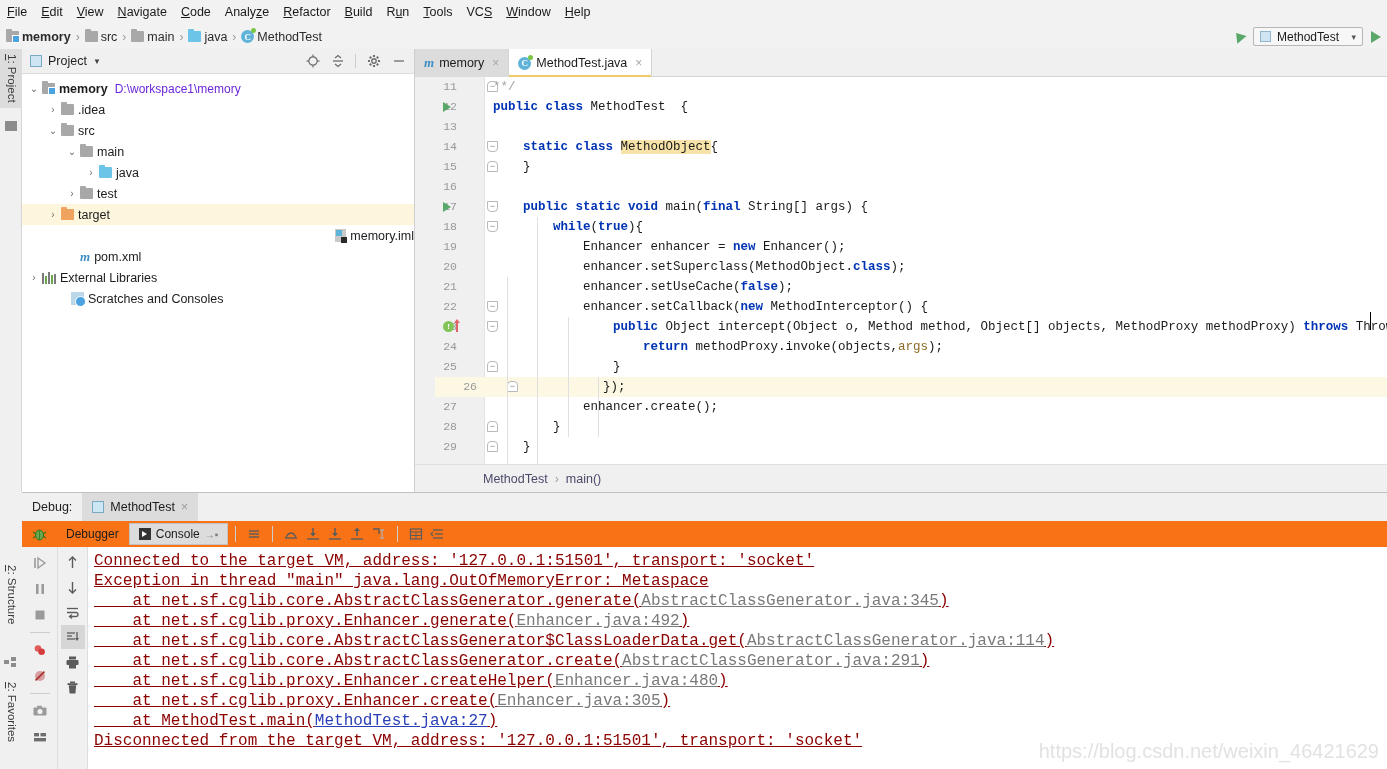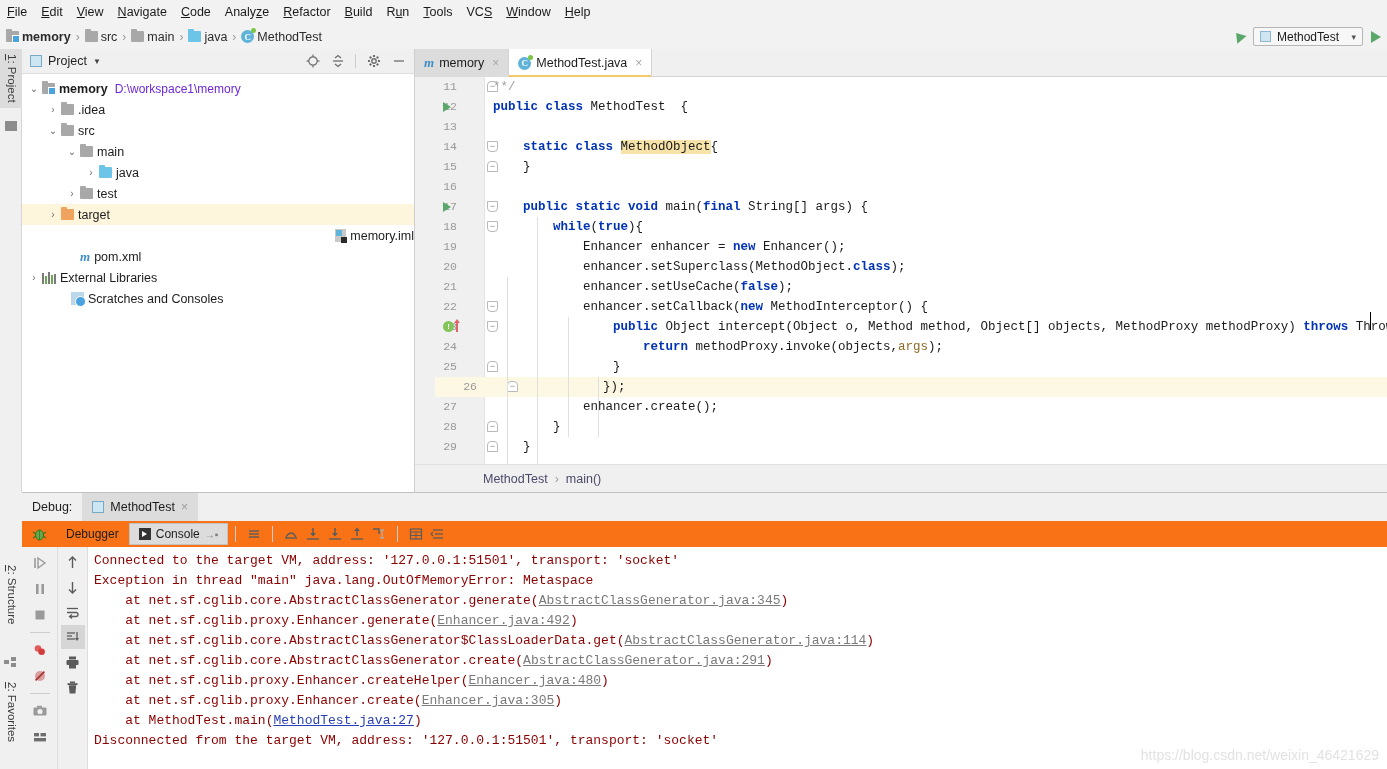--- a/index.html
+++ b/index.html
@@ -255,28 +255,28 @@
   }
   .lbtn { width:24px;height:24px; display:flex;align-items:center;justify-content:center; color:#5b5b5b; }
   .lbtn.on { background:#d6d6d6; }
   .lsep { width:20px;height:1px;background:#cdcdcd;margin:3px 0; }
 
   .console {
     position:absolute; left:36px; top:54px; width:1329px; height:223px;
     background:#fff; padding:4px 0 0 6px; overflow:hidden;
   }
   .conline {
-    font-family:"Liberation Mono", monospace; font-size:13px; line-height:20px;
-    color:#8b0000; white-space:pre;
+    font-family:"Liberation Mono", monospace; font-size:16px; line-height:20px;
+    color:#8b0000; white-space:pre;text-decoration:underline;
   }
   .conline a { color:#7a7a7a; text-decoration:underline; }
   .conline a.blue { color:#2a3fb5; text-decoration:underline; }
 
   .watermark {
-    position:absolute; right:8px; bottom:6px; color:#e2e2e2; font-size:14px;
+    position:absolute; right:8px; bottom:6px; color:#e2e2e2; font-size:20px;
     font-family:"Liberation Sans", sans-serif; pointer-events:none;
   }
 
   
   .bl-tabs { position:absolute; left:0; top:492px; width:22px; height:277px; background:#f0f0f0; }
 </style>
 </head>
 <body>
 
 <div id="app">

